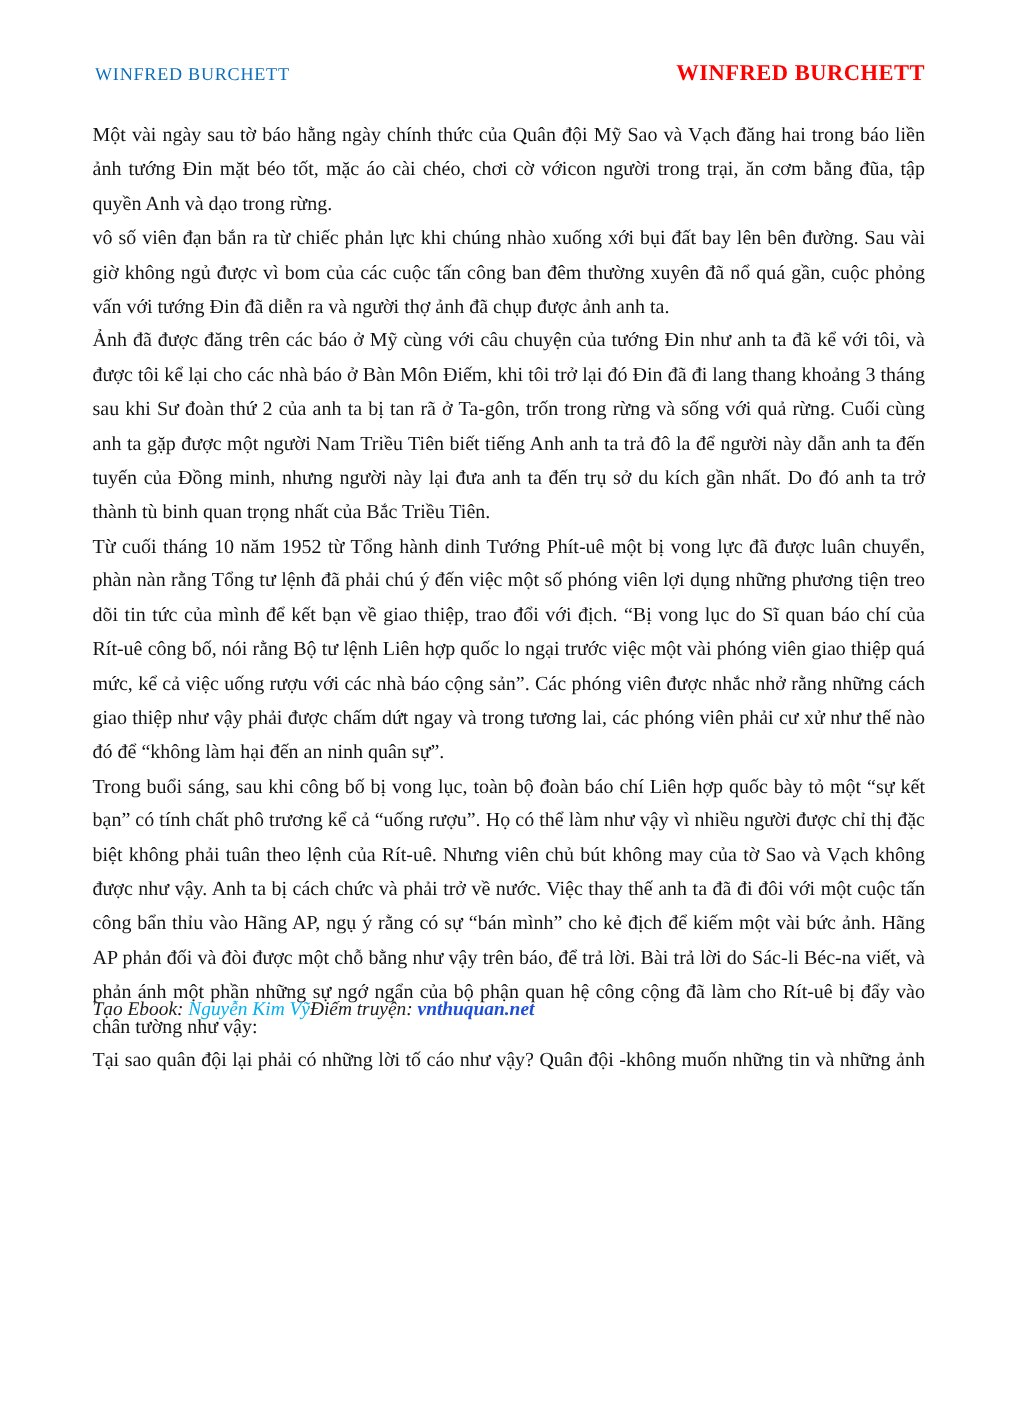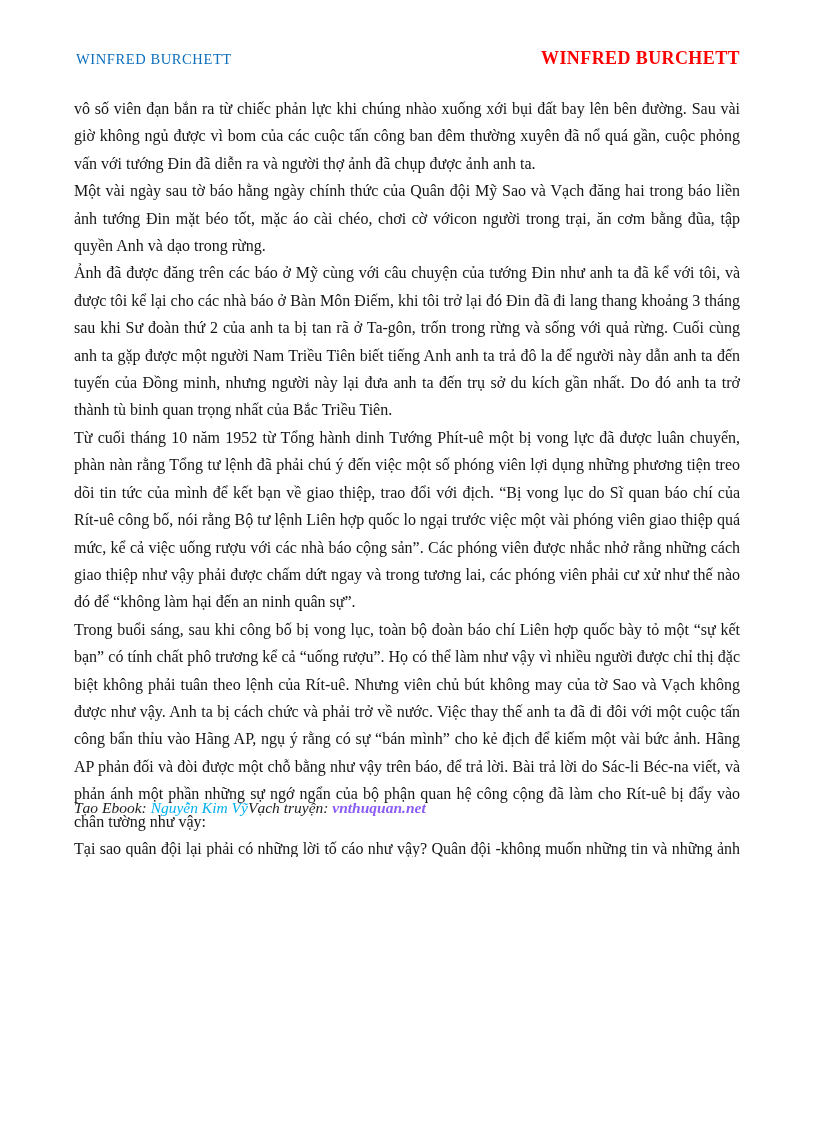--- a/index.html
+++ b/index.html
@@ -59,44 +59,44 @@
     font-style: italic;
     color: #1a1a1a;
   }
   .footer .creator-link {
     color: #00b0f0;
     text-decoration: none;
     cursor: pointer;
   }
   .footer .source-name {
     font-weight: bold;
-    color: #8b5cf6;
+    color: #1d4ed8;
   }
 </style>
 </head>
 <body>
 
 <div class="page">
 
   <div class="header">
     <span class="author-left">WINFRED BURCHETT</span>
     <span class="author-right">WINFRED BURCHETT</span>
   </div>
 
   <div class="content">
+    <p>Một vài ngày sau tờ báo hằng ngày chính thức của Quân đội Mỹ Sao và Vạch đăng hai trong báo liền ảnh tướng Đin mặt béo tốt, mặc áo cài chéo, chơi cờ vớicon người trong trại, ăn cơm bằng đũa, tập quyền Anh và dạo trong rừng.</p>
     <p>vô số viên đạn bắn ra từ chiếc phản lực khi chúng nhào xuống xới bụi đất bay lên bên đường. Sau vài giờ không ngủ được vì bom của các cuộc tấn công ban đêm thường xuyên đã nổ quá gần, cuộc phỏng vấn với tướng Đin đã diễn ra và người thợ ảnh đã chụp được ảnh anh ta.</p>
-    <p>Một vài ngày sau tờ báo hằng ngày chính thức của Quân đội Mỹ Sao và Vạch đăng hai trong báo liền ảnh tướng Đin mặt béo tốt, mặc áo cài chéo, chơi cờ vớicon người trong trại, ăn cơm bằng đũa, tập quyền Anh và dạo trong rừng.</p>
     <p>Ảnh đã được đăng trên các báo ở Mỹ cùng với câu chuyện của tướng Đin như anh ta đã kể với tôi, và được tôi kể lại cho các nhà báo ở Bàn Môn Điếm, khi tôi trở lại đó Đin đã đi lang thang khoảng 3 tháng sau khi Sư đoàn thứ 2 của anh ta bị tan rã ở Ta-gôn, trốn trong rừng và sống với quả rừng. Cuối cùng anh ta gặp được một người Nam Triều Tiên biết tiếng Anh anh ta trả đô la để người này dẫn anh ta đến tuyến của Đồng minh, nhưng người này lại đưa anh ta đến trụ sở du kích gần nhất. Do đó anh ta trở thành tù binh quan trọng nhất của Bắc Triều Tiên.</p>
     <p>Từ cuối tháng 10 năm 1952 từ Tổng hành dinh Tướng Phít-uê một bị vong lực đã được luân chuyển, phàn nàn rằng Tổng tư lệnh đã phải chú ý đến việc một số phóng viên lợi dụng những phương tiện treo dõi tin tức của mình để kết bạn về giao thiệp, trao đổi với địch. “Bị vong lục do Sĩ quan báo chí của Rít-uê công bố, nói rằng Bộ tư lệnh Liên hợp quốc lo ngại trước việc một vài phóng viên giao thiệp quá mức, kể cả việc uống rượu với các nhà báo cộng sản”. Các phóng viên được nhắc nhở rằng những cách giao thiệp như vậy phải được chấm dứt ngay và trong tương lai, các phóng viên phải cư xử như thế nào đó để “không làm hại đến an ninh quân sự”.</p>
     <p>Trong buổi sáng, sau khi công bố bị vong lục, toàn bộ đoàn báo chí Liên hợp quốc bày tỏ một “sự kết bạn” có tính chất phô trương kể cả “uống rượu”. Họ có thể làm như vậy vì nhiều người được chỉ thị đặc biệt không phải tuân theo lệnh của Rít-uê. Nhưng viên chủ bút không may của tờ Sao và Vạch không được như vậy. Anh ta bị cách chức và phải trở về nước. Việc thay thế anh ta đã đi đôi với một cuộc tấn công bẩn thỉu vào Hãng AP, ngụ ý rằng có sự “bán mình” cho kẻ địch để kiếm một vài bức ảnh. Hãng AP phản đối và đòi được một chỗ bằng như vậy trên báo, để trả lời. Bài trả lời do Sác-li Béc-na viết, và phản ánh một phần những sự ngớ ngẩn của bộ phận quan hệ công cộng đã làm cho Rít-uê bị đẩy vào chân tường như vậy:</p>
     <p>Tại sao quân đội lại phải có những lời tố cáo như vậy? Quân đội -không muốn những tin và những ảnh có giá trị mà những người cộng sản đưa ra... tất cả các phóng viên đều biết những phóng viên cộng sản là người như thế nào. Họ chỉ tin có chủ nghĩa cộng sản. Nhưng biết bao lần họ đã đưa ra những tin nóng hồi về điều gì đang xảy ra: tại bàn đàm phán cho các phóng viên Đồng minh và các câu chuyện của họ đều là đúng đắn. Vài tháng trước đây Bộ chỉ huy Liên hợp quốc công bố không có cuộc họp phổ biến tin tức nữa, trong khi các tiểu ban đình chiến vẫn tiếp tục các cuộc họp. Và các nhà báo cộng sản vẫn được thông báo tin và họ thông báo lại cho các nhà báo Đồng minh. Đó là tin</p>
   </div>
 
   <div class="footer">
     <span class="footer-left">
       <span>Tạo Ebook: </span><span class="creator-link">Nguyễn Kim Vỹ</span>
     </span>
     <span class="footer-right">
-      <span>Vạch truyện: </span><span class="source-name">vnthuquan.net</span>
+      <span>Điếm truyện: </span><span class="source-name">vnthuquan.net</span>
     </span>
   </div>
 
 </div>
 
 </body></html>

